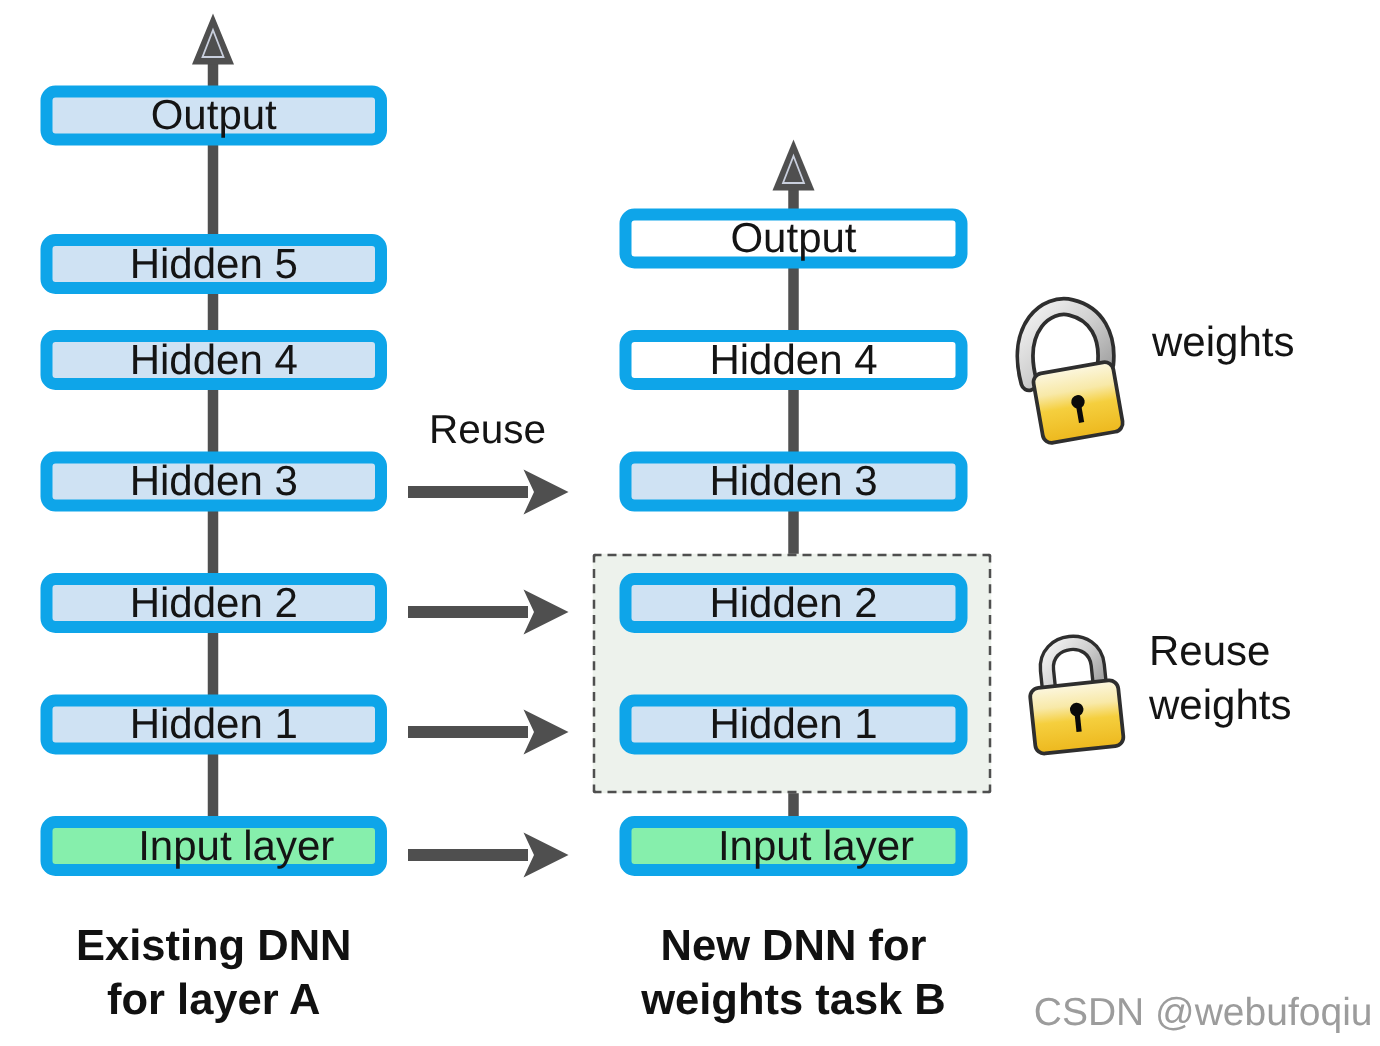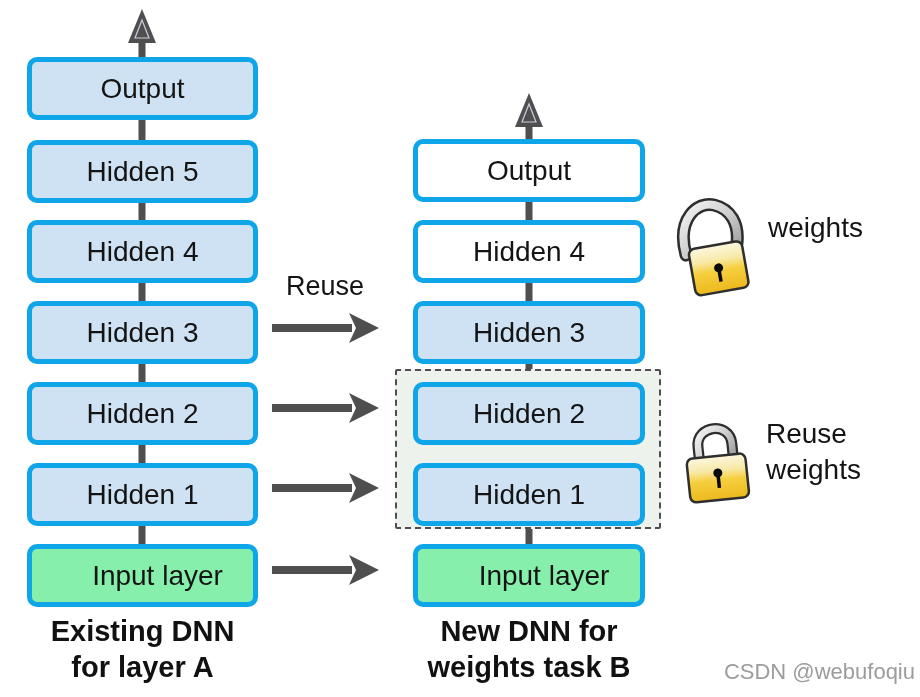--- a/index.html
+++ b/index.html
@@ -6,23 +6,23 @@
   .canvas {
     position: relative;
     width: 920px; height: 697px;
     background: #ffffff;
     overflow: hidden;
     font-family: "Liberation Sans", sans-serif;
   }
   .layer-svg { position: absolute; left: 0; top: 0; width: 920px; height: 697px; }
   .node {
     position: absolute;
-    height: 63px;
+    height: 40px;
     box-sizing: border-box;
-    border: 5px solid #0ea5e9;
+    border: 8px solid #0ea5e9;
     border-radius: 10px;
     display: flex; align-items: center; justify-content: center;
     font-size: 28px; color: #141414;
     z-index: 3;
   }
   .fill-blue  { background: #cfe2f3; }
   .fill-white { background: #ffffff; }
   .fill-green { background: #86efac; padding-left: 30px; }
   .dashed-box {
     position: absolute;
@@ -55,21 +55,21 @@
     font-weight: bold;
     font-size: 29px; color: #111111;
     line-height: 36px;
     z-index: 3;
   }
   .caption-left  { left: 27px;  width: 231px; }
   .caption-right { left: 413px; width: 232px; }
   .watermark {
     position: absolute;
     right: 5px; top: 659px;
-    font-size: 22px;
+    font-size: 26px;
     color: #9c9c9c;
     z-index: 3;
   }
 </style>
 </head>
 <body>
 
 <div class="canvas">
 
   <div class="dashed-box"></div>
@@ -133,21 +133,21 @@
     <g transform="translate(682,410) rotate(-6 35 55)">
       <path d="M18,52 L18,35 C18,13 52,13 52,35 L52,52" fill="none" stroke="#2e2e2e" stroke-width="11"></path>
       <path d="M18,52 L18,35 C18,13 52,13 52,35 L52,52" fill="none" stroke="url(#metal)" stroke-width="6.5"></path>
       <rect x="5" y="46" width="59" height="44" rx="6" fill="url(#gold)" stroke="#2e2e2e" stroke-width="2.5"></rect>
       <circle cx="35" cy="63" r="4.5" fill="#0a0a0a"></circle>
       <line x1="35" y1="65" x2="35" y2="78" stroke="#0a0a0a" stroke-width="3.5"></line>
     </g>
   </svg>
 
   <div class="node fill-blue" style="left:27px; top:57px;  width:231px">Output</div>
-  <div class="node fill-blue" style="left:27px; top:140px; width:231px">Hidden 5</div>
+  <div class="node fill-blue" style="left:27px; top:156px; width:231px">Hidden 5</div>
   <div class="node fill-blue" style="left:27px; top:220px; width:231px">Hidden 4</div>
   <div class="node fill-blue" style="left:27px; top:301px; width:231px">Hidden 3</div>
   <div class="node fill-blue" style="left:27px; top:382px; width:231px">Hidden 2</div>
   <div class="node fill-blue" style="left:27px; top:463px; width:231px">Hidden 1</div>
   <div class="node fill-green" style="left:27px; top:544px; width:231px">Input layer</div>
 
   <div class="node fill-white" style="left:413px; top:139px; width:232px">Output</div>
   <div class="node fill-white" style="left:413px; top:220px; width:232px">Hidden 4</div>
   <div class="node fill-blue" style="left:413px; top:301px; width:232px">Hidden 3</div>
   <div class="node fill-blue" style="left:413px; top:382px; width:232px">Hidden 2</div>

